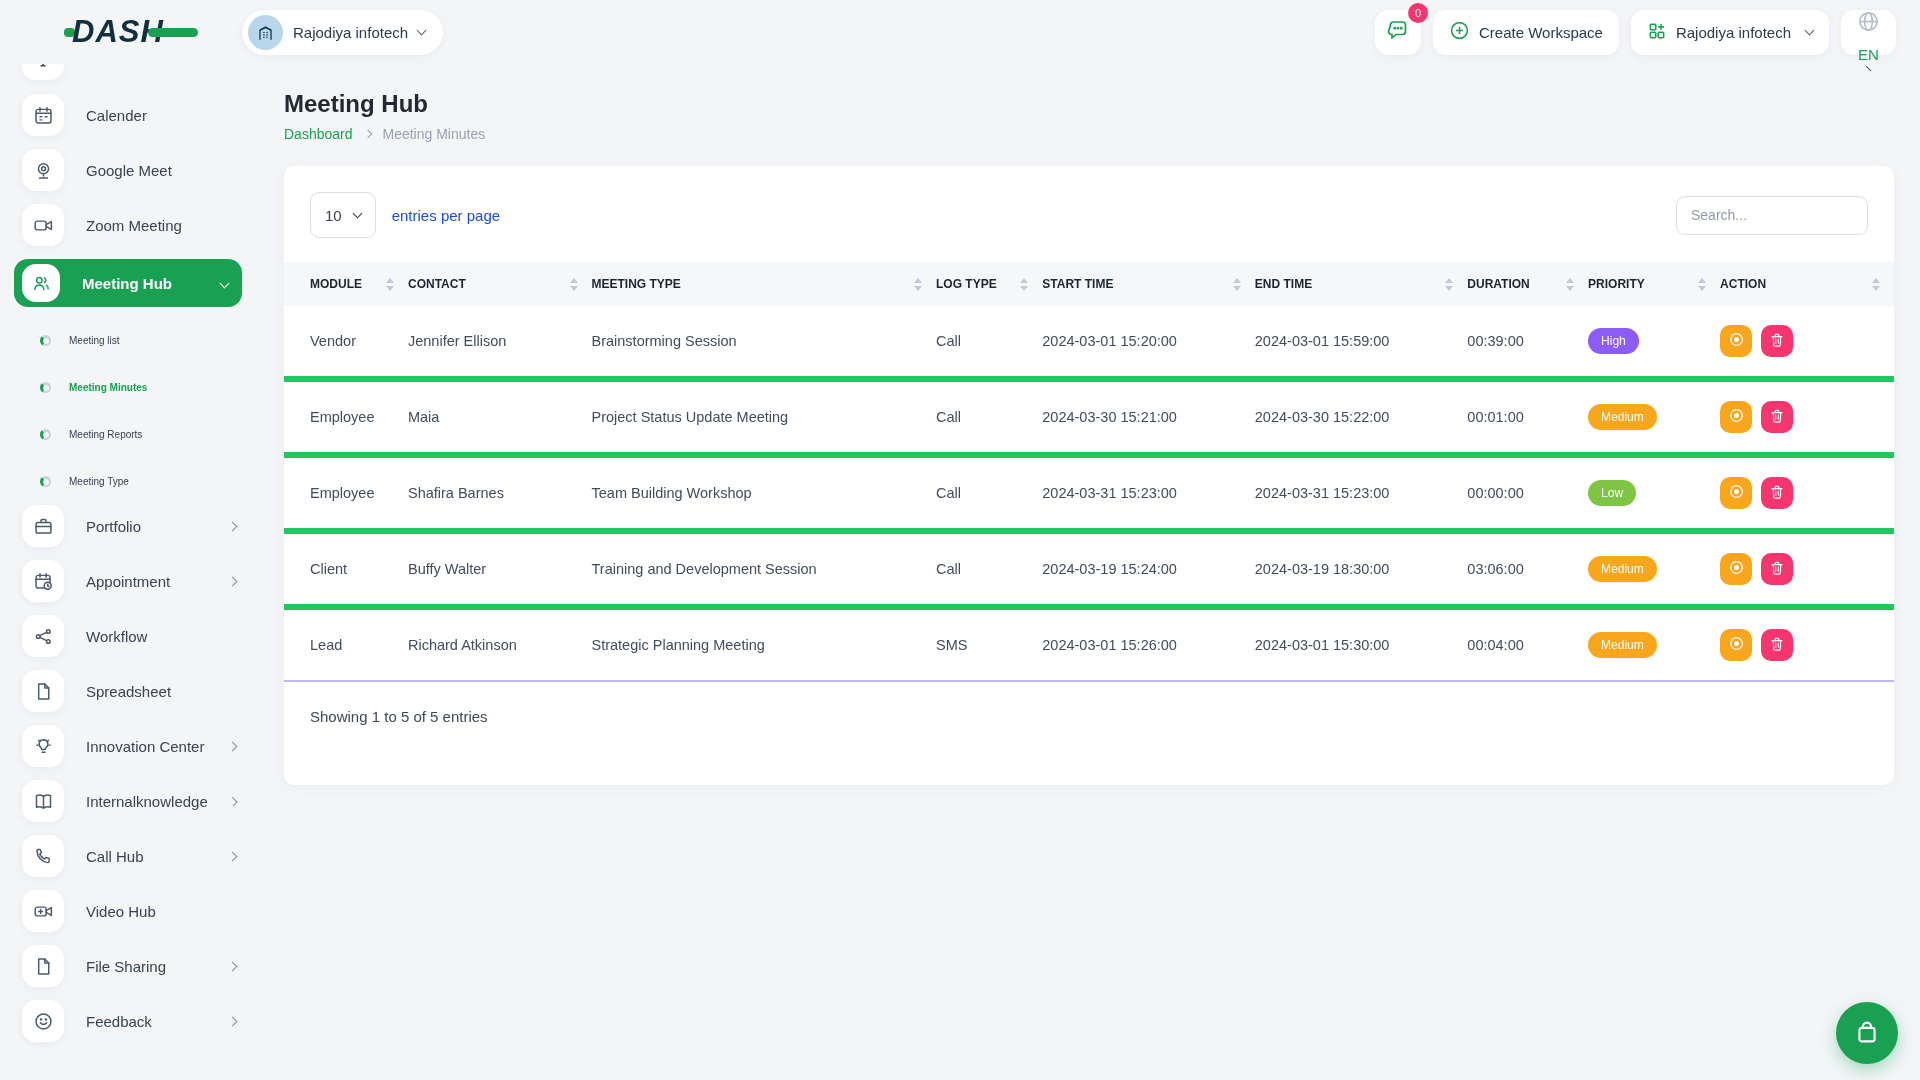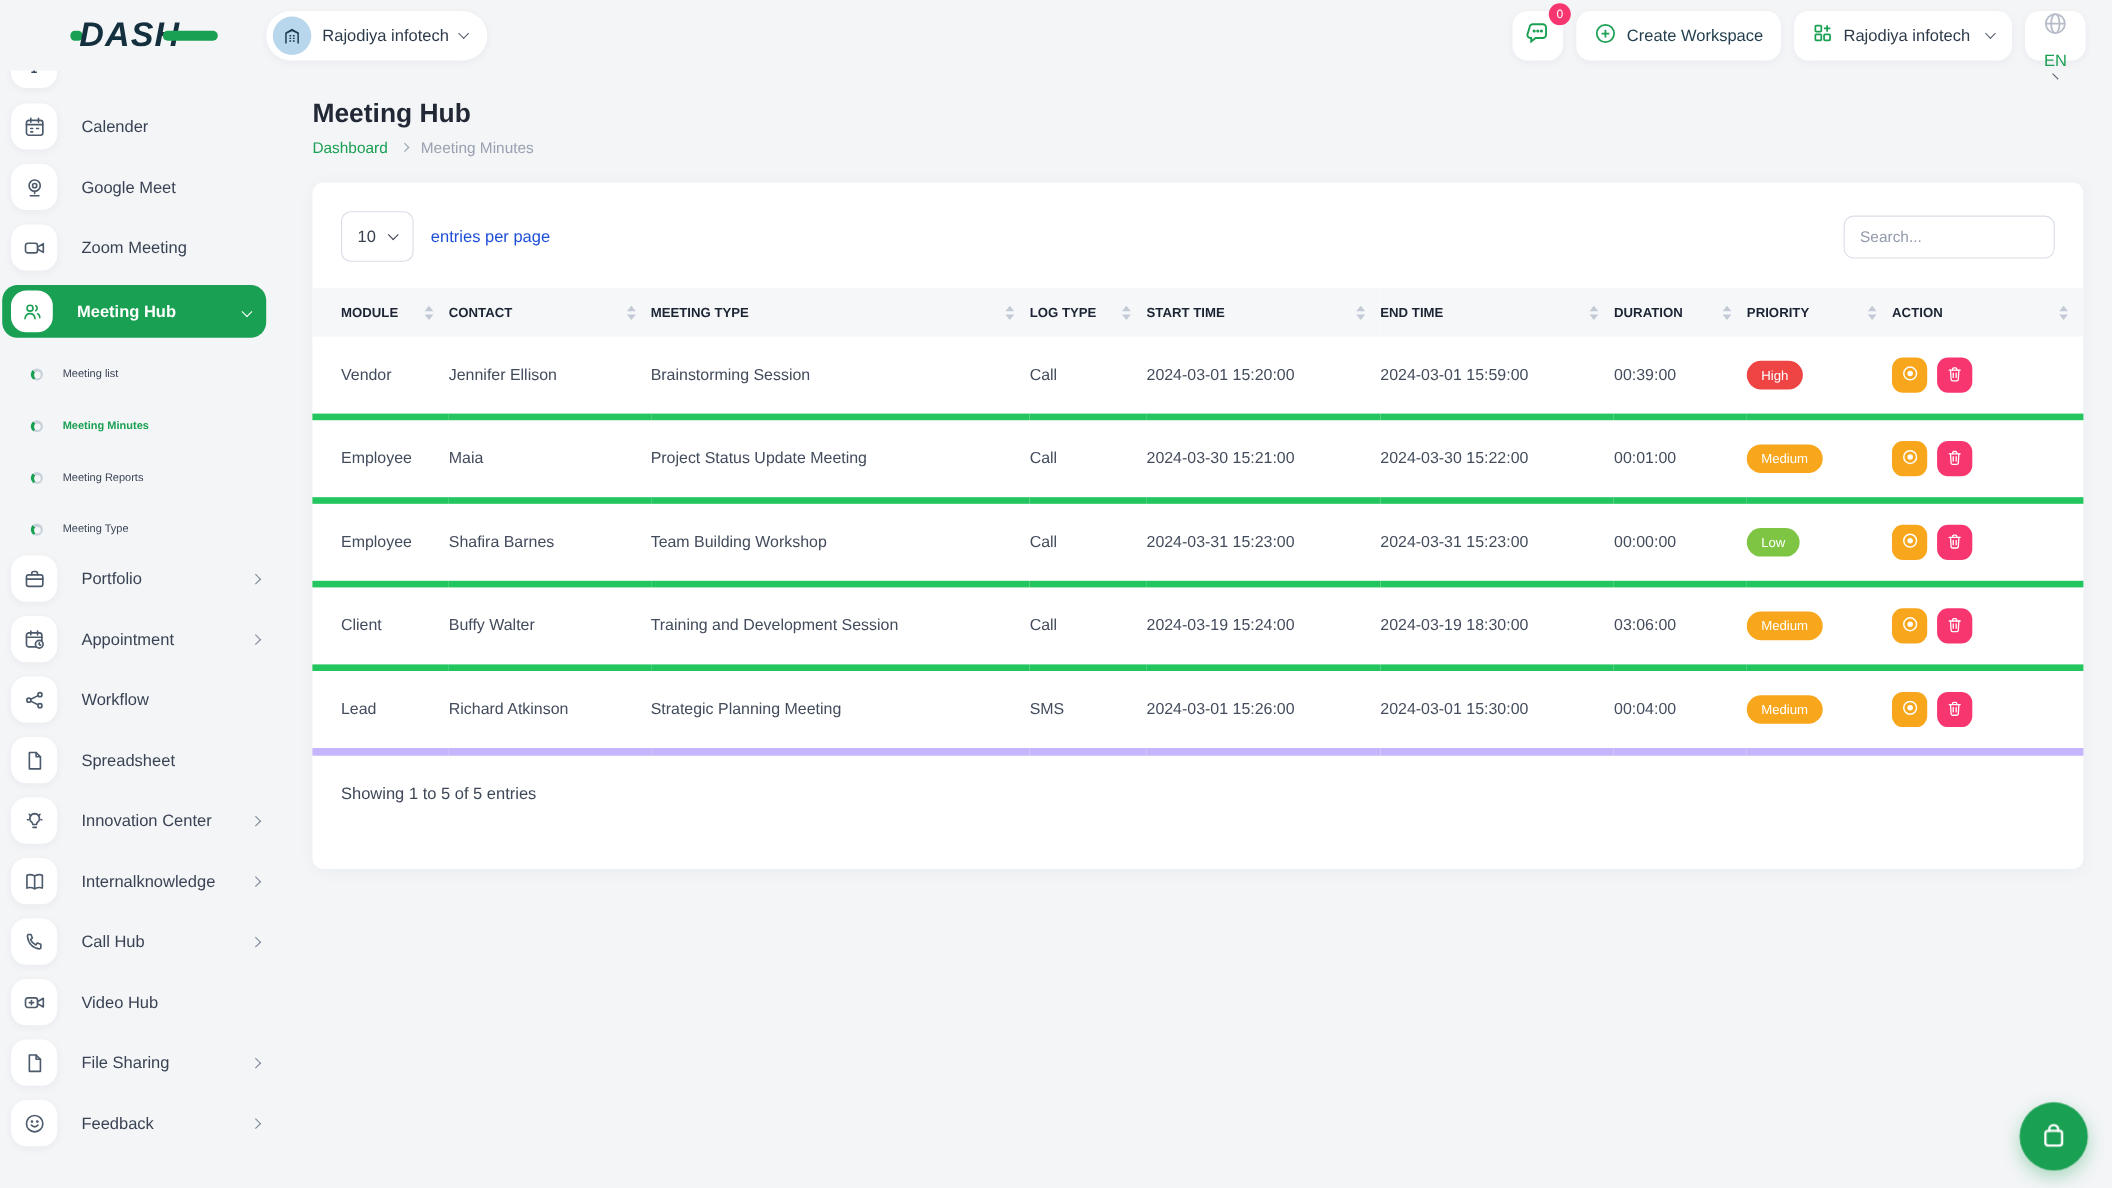--- a/index.html
+++ b/index.html
@@ -22,21 +22,21 @@
   .topbar-right { margin-left:auto; display:flex; align-items:center; gap:12px; }
   .icon-btn { width:46px; height:45px; border-radius:14px; background:#fff; display:flex; align-items:center; justify-content:center; position:relative; box-shadow:0 2px 8px rgba(30,45,80,.05); cursor:pointer; }
   .count-badge { position:absolute; top:-7px; right:-7px; min-width:20px; height:20px; border-radius:10px; background:#f7356f; color:#fff; font-size:11px; display:flex; align-items:center; justify-content:center; padding:0 5px; }
   .cw-pill { gap:9px; font-size:15px; color:#24404e; font-weight:500; }
   .co-pill { gap:9px; font-size:15px; color:#2c3a49; font-weight:500; }
   .lang-pill { gap:9px;flex-direction:column; }
   .lang-code { color:#1aa053; font-size:15px; font-weight:500; }
 
   
   .layout { display:flex; height:1016px; }
-  .sidebar { width:252px; flex:none; padding:0 0 0 10px; overflow:hidden; }
+  .sidebar { width:252px; flex:none; padding:0 0 0 22px; overflow:hidden; }
   .side-item { display:flex; align-items:center; gap:22px; margin-bottom:13px; cursor:pointer; }
   .tile { width:42px; height:42px; flex:none; border-radius:14px; background:#fff; box-shadow:0 2px 8px rgba(30,45,80,.05); display:flex; align-items:center; justify-content:center; color:#4c5a6b; }
   .side-label { font-size:15px; color:#3a4354; font-weight:500; }
   .side-item .chev-r { width:7px; height:7px; border-right:1.8px solid #828c9b; border-bottom:1.8px solid #828c9b; transform:rotate(-45deg); margin-left:auto; margin-right:16px; }
   .side-item.active-pill { background:#1aa053; border-radius:14px; height:48px; margin:2px 10px 10px -8px; padding:0 14px 0 8px; gap:22px; }
   .side-item.active-pill .tile { width:38px; height:38px; color:#1aa053; box-shadow:none; }
   .side-item.active-pill .side-label { color:#fff; font-weight:700; }
   .side-item.active-pill .chev-d { width:7px; height:7px; border-right:1.8px solid #fff; border-bottom:1.8px solid #fff; transform:rotate(45deg); margin-left:auto; }
   .side-sub { display:flex; align-items:center; gap:18px; height:47px; padding-left:18px; cursor:pointer; }
   .bullet { width:11px; height:11px; border-radius:50%; background:conic-gradient(from 210deg,#1aa053 0 110deg,#c9d1da 110deg 360deg); position:relative; flex:none; }
@@ -64,21 +64,21 @@
   table { width:100%; border-collapse:collapse; table-layout:fixed; }
   thead tr { background:#f6f7f9; }
   th { font-size:12px; font-weight:700; color:#1c2433; text-align:left; padding:15px 14px 15px 0; text-transform:uppercase; cursor:pointer; }
   th .th-inner { display:flex; align-items:center; justify-content:space-between; gap:6px; }
   th:first-child .th-inner, td:first-child { padding-left:26px; }
   .sort { display:inline-flex; flex-direction:column; gap:3px; flex:none; }
   .sort i { width:0; height:0; border-left:4px solid transparent; border-right:4px solid transparent; }
   .sort .up { border-bottom:5px solid #c3cad5; }
   .sort .down { border-top:5px solid #c3cad5; }
   td { font-size:14.5px; color:#434c5c; padding:19px 14px 19px 0; border-bottom:6px solid #22c55e; }
-  tbody tr:last-child td { border-bottom:7px solid #c4b5fd;margin-top:16px; }
+  tbody tr:last-child td { border-bottom:2px solid #c4b5fd;margin-top:16px; }
   .badge { display:inline-block; min-width:48px; text-align:center; padding:6px 13px; border-radius:16px; color:#fff; font-size:12px; font-weight:500; }
   .actions { display:flex; gap:9px; }
   .act-btn { width:32px; height:32px; border:none; border-radius:10px; display:flex; align-items:center; justify-content:center; color:#fff; cursor:pointer; }
   .card-footer { padding:26px 26px 0; font-size:15px; color:#3f4857; }
 
   .fab { position:fixed; right:22px; bottom:16px; width:62px; height:62px; border-radius:50%; background:#1aa053; border:none; display:flex; align-items:center; justify-content:center; box-shadow:0 6px 16px rgba(26,160,83,.35); cursor:pointer; }
 </style>
 </head>
 <body>
 
@@ -443,21 +443,21 @@
           </thead>
         <tbody id="table-body">
             <tr>
               <td>Vendor</td>
               <td>Jennifer Ellison</td>
               <td>Brainstorming Session</td>
               <td>Call</td>
               <td>2024-03-01 15:20:00</td>
               <td>2024-03-01 15:59:00</td>
               <td>00:39:00</td>
-              <td><span class="badge" style="background: #ef4444;">High</span></td>
+              <td><span class="badge" style="background: #8b5cf6;">High</span></td>
               <td>
                 <span class="actions">
                   <button class="act-btn" style="background: rgb(248, 166, 28);">
                     <span><svg width="17" height="17" viewBox="0 0 24 24" fill="none" stroke="#fff" stroke-width="1.9">
                         <circle cx="12" cy="12" r="8.2"></circle>
                         <circle cx="12" cy="12" r="2.6" fill="#fff"></circle>
                       </svg></span>
                   </button>
                   <button class="act-btn" style="background: rgb(247, 53, 111);">
                     <span><svg width="16" height="16" viewBox="0 0 24 24" fill="none" stroke="#fff" stroke-width="1.8" stroke-linecap="round">

